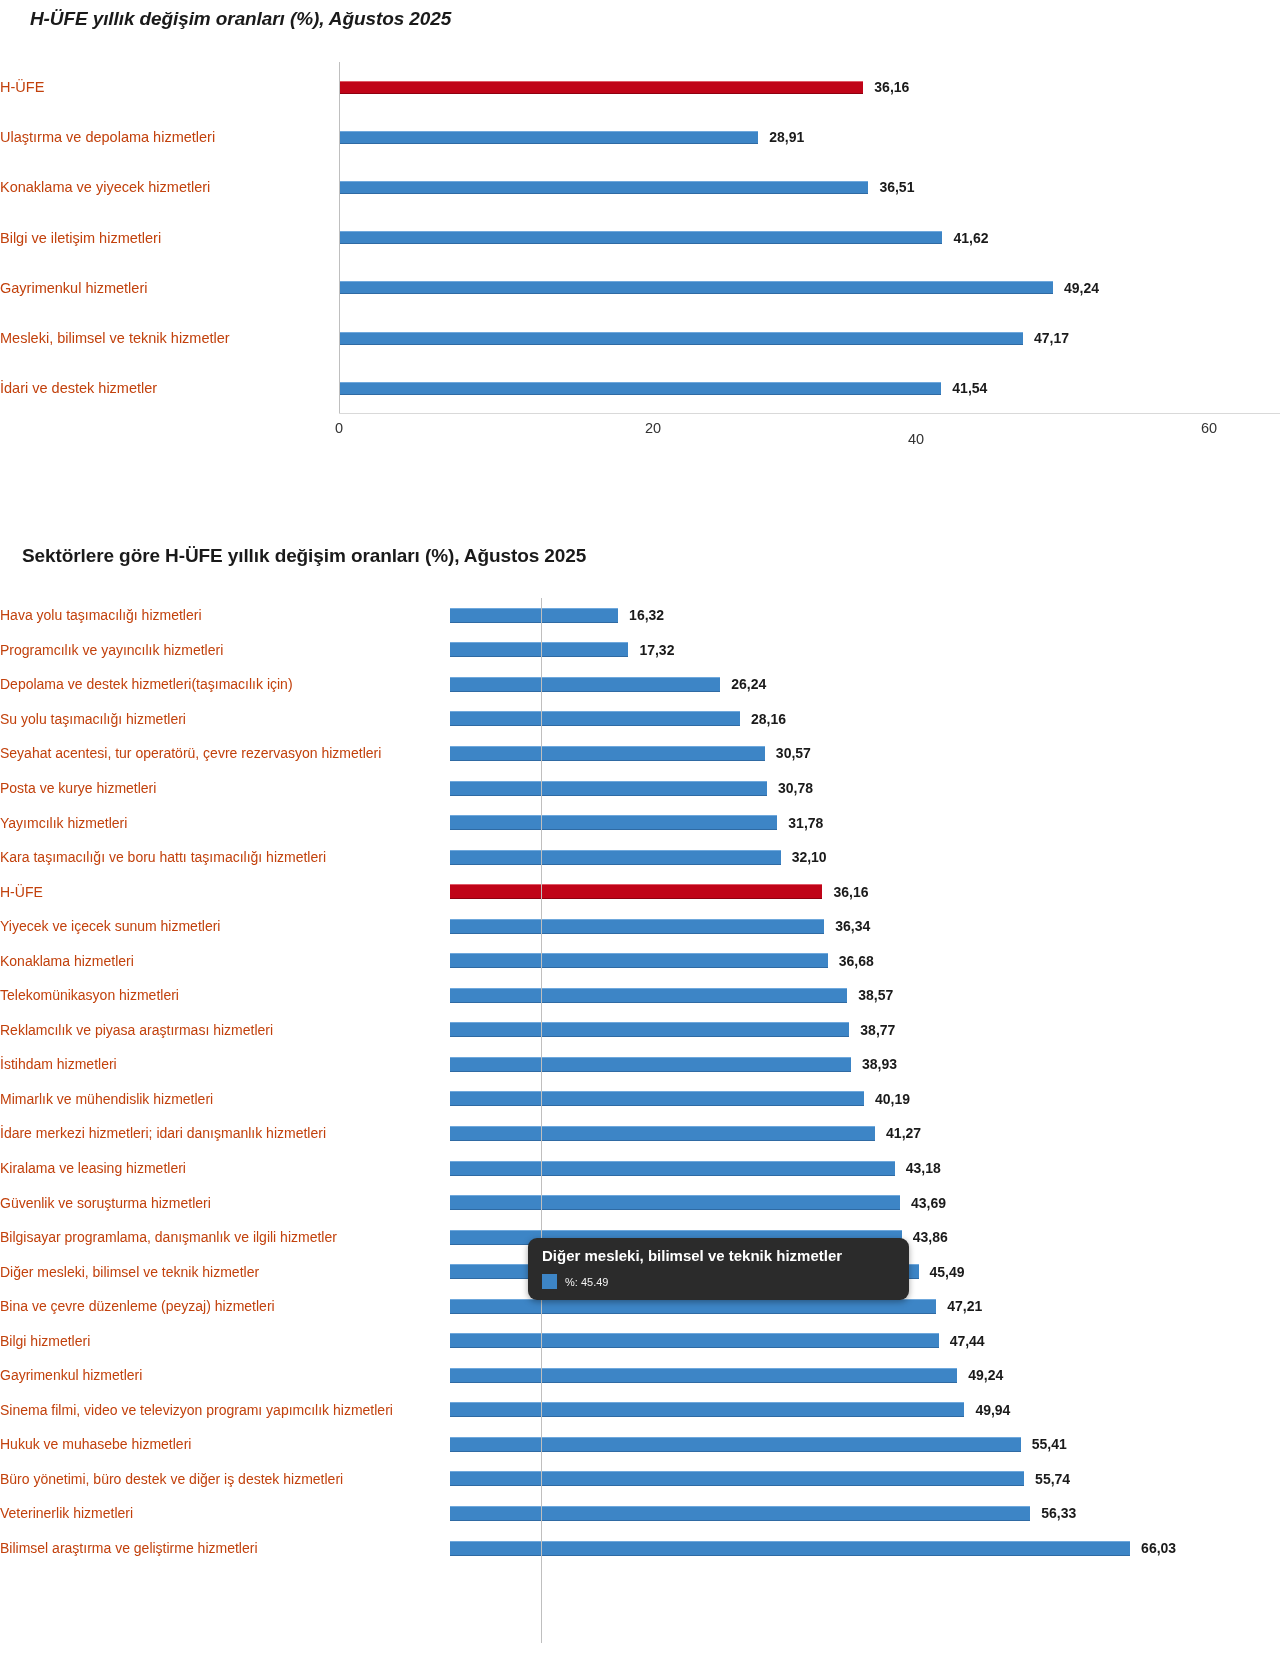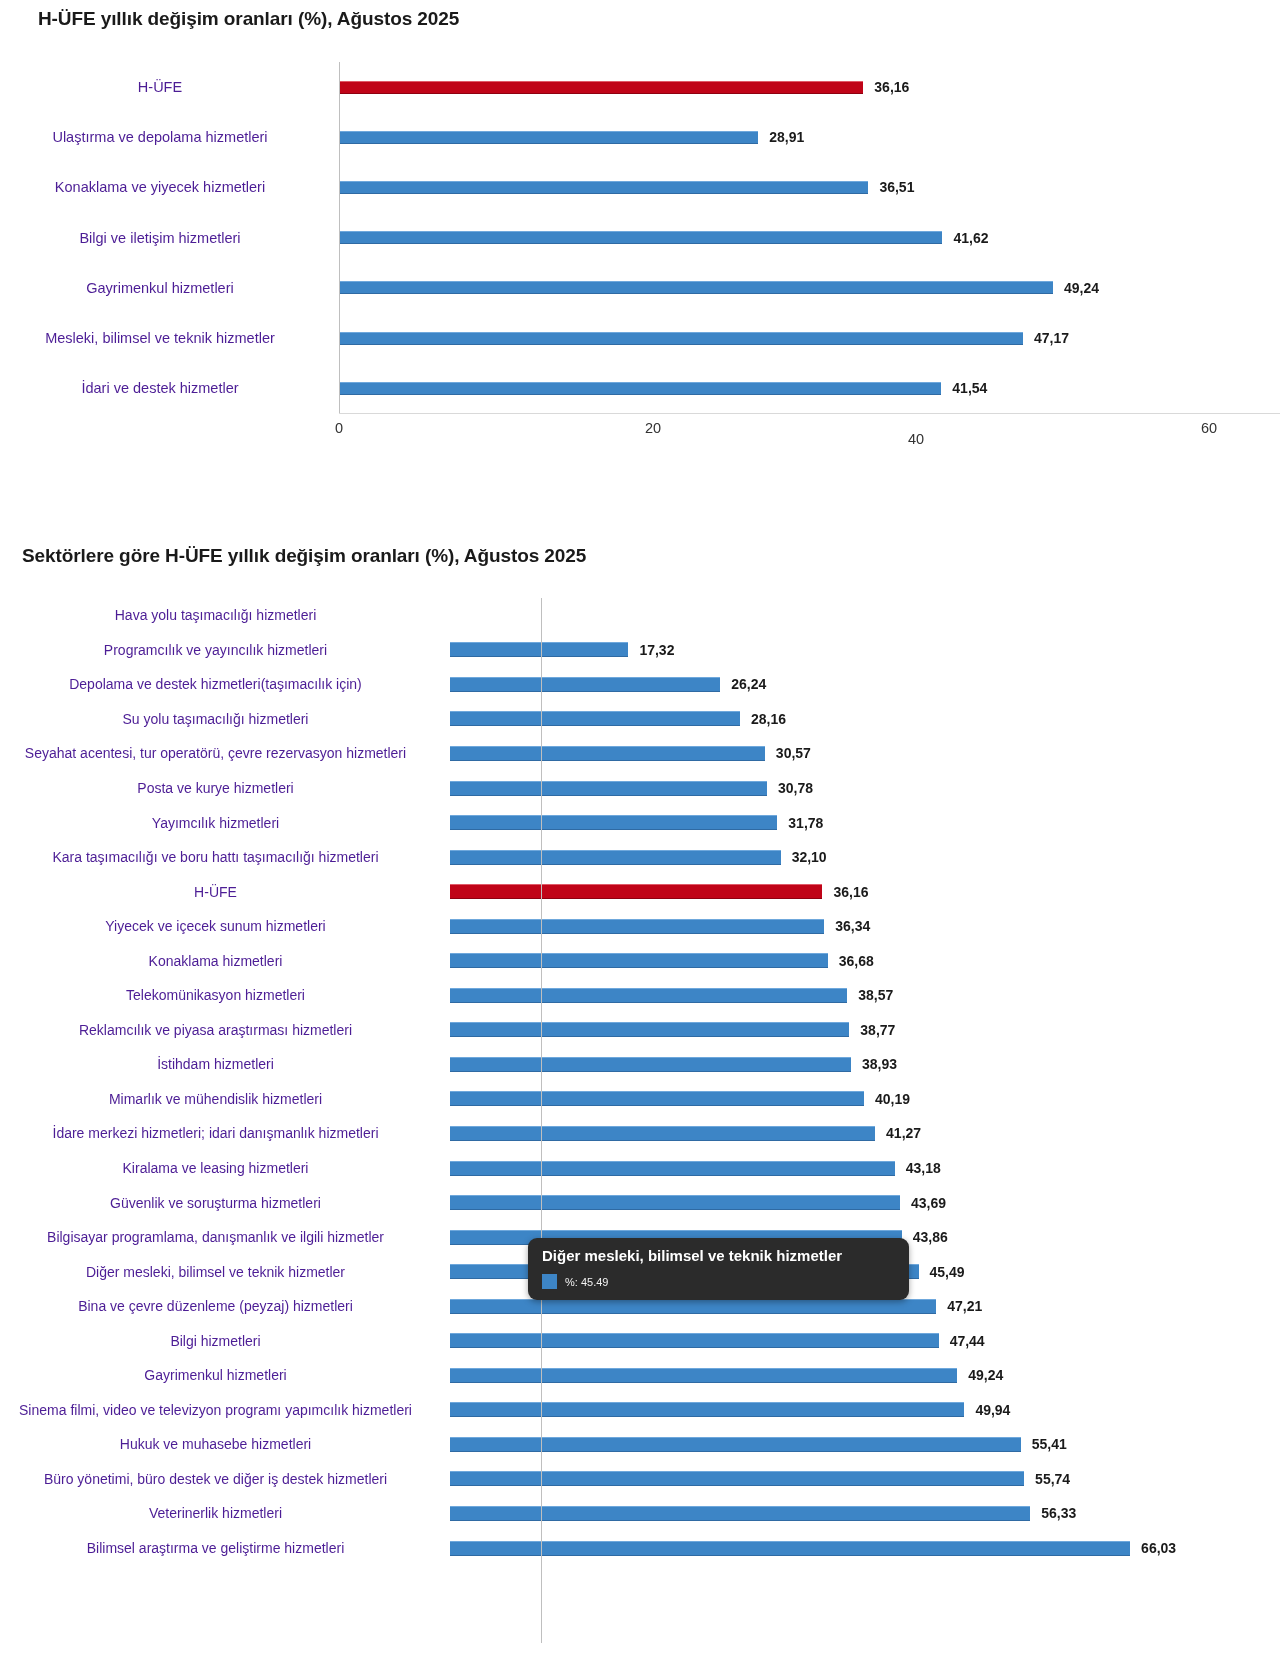--- a/index.html
+++ b/index.html
@@ -38,23 +38,23 @@
 
   
   .row {
     position: relative;
     display: flex;
     align-items: center;
     width: 100%;
   }
 
   .row-label {
-    text-align: center;
+    text-align: left;
     font-size: 14.5px;
-    color: #4c1d95;
+    color: #c2410c;
     white-space: nowrap;
     padding-right: 19px;
     flex: 0 0 auto;
   }
 
   .bar-area {
     position: relative;
     flex: 1 1 auto;
     height: 100%;
     display: flex;
@@ -103,21 +103,21 @@
     position: absolute;
     top: 6px;
     font-size: 14.5px;
     color: #333333;
     transform: translateX(-50%);
     white-space: nowrap;
   }
 
   
   #chart1 { position: absolute; left: 0; top: 0; width: 1280px; height: 500px; }
-  #chart1 .chart-title { position: absolute; left: 38px; top: 8px; }
+  #chart1 .chart-title { position: absolute; left: 30px; top: 8px; font-style: italic; }
   #chart1 .plot { position: absolute; left: 0; top: 62px; width: 1280px; height: 352px; }
   #chart1 .row { height: 50.2px; }
   #chart1 .row-label { width: 339px; }
   #chart1 .axis-line { left: 339px; }
   #chart1 .plot-baseline { left: 339px; right: 0; bottom: 0; }
   #chart1 .xaxis { position: absolute; left: 0; top: 414px; width: 1280px; }
 
   
   #chart2 { position: absolute; left: 0; top: 520px; width: 1280px; height: 1138px; }
   #chart2 .chart-title { position: absolute; left: 22px; top: 25px; }
@@ -232,20 +232,24 @@
         <div class="xtick" style="left: 1209px;">60</div>
       </div>
   </div>
 
   <div class="chart-block" id="chart2">
     <div class="chart-title">Sektörlere göre H-ÜFE yıllık değişim oranları (%), Ağustos 2025</div>
 
     <div class="plot" id="chart2-plot">
         <div class="row">
           <div class="row-label">Hava yolu taşımacılığı hizmetleri</div>
+          <div class="bar-area">
+            <div class="bar" style="width: 168.096px;"></div>
+            <div class="bar-value">16,32</div>
+          </div>
         </div>
         <div class="row">
           <div class="row-label">Programcılık ve yayıncılık hizmetleri</div>
           <div class="bar-area">
             <div class="bar" style="width: 178.396px;"></div>
             <div class="bar-value">17,32</div>
           </div>
         </div>
         <div class="row">
           <div class="row-label">Depolama ve destek hizmetleri(taşımacılık için)</div>

